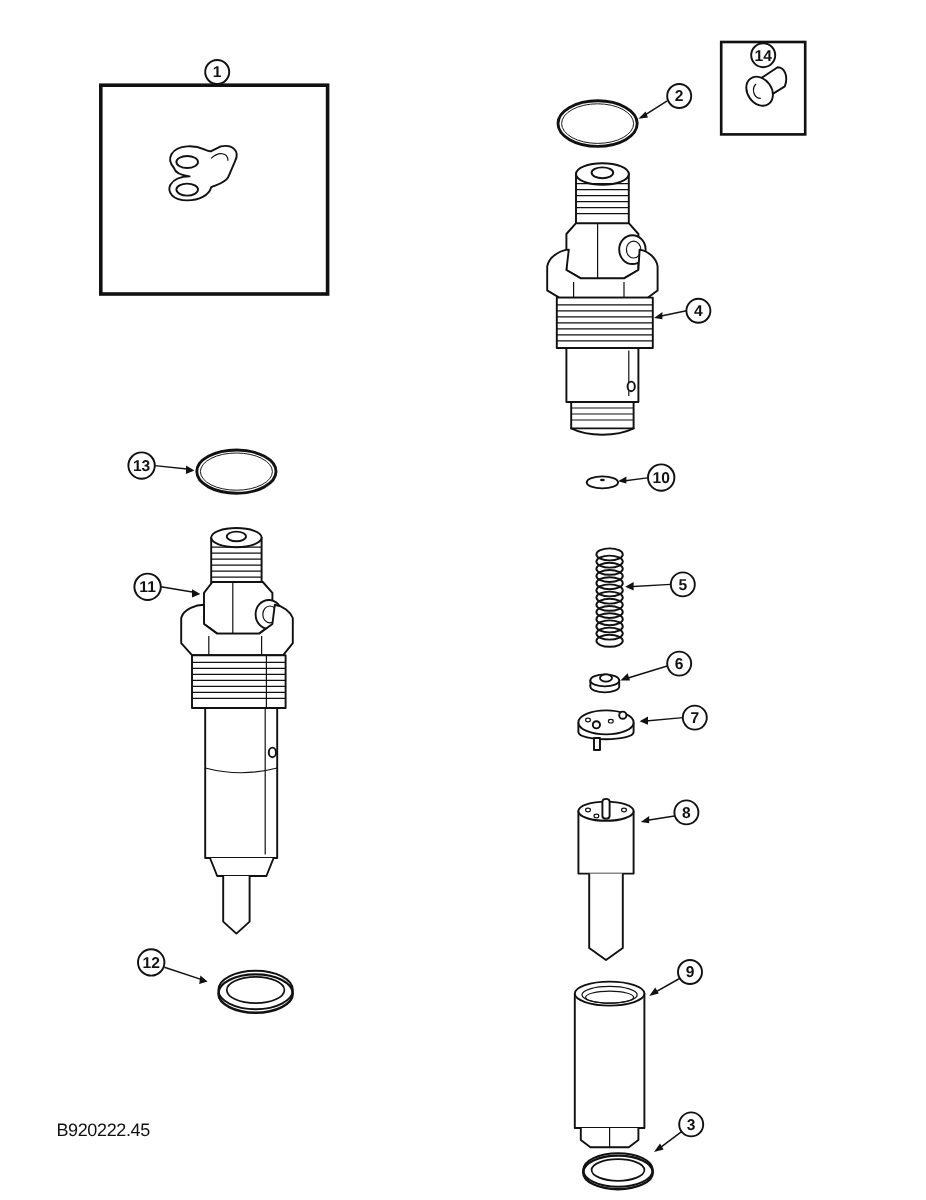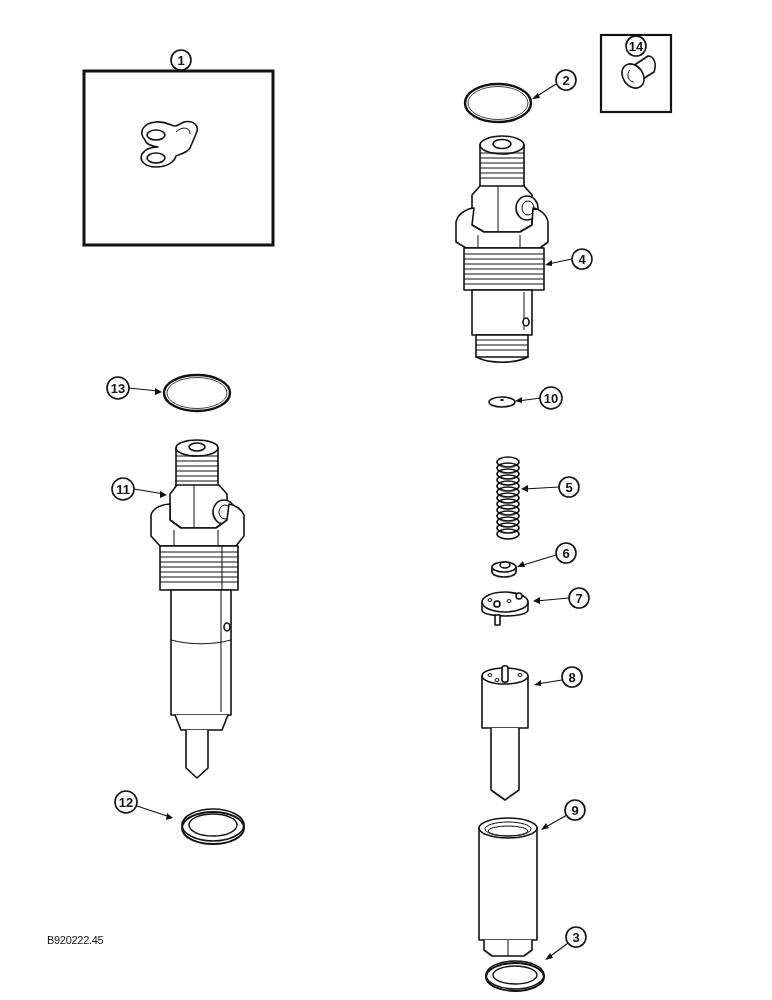--- a/index.html
+++ b/index.html
@@ -1,19 +1,19 @@
 <!DOCTYPE html>
 <html><head>
 <meta charset="utf-8">
 <style>
   html, body { margin: 0; padding: 0; background: #ffffff; }
   body { width: 772px; height: 1000px; position: relative; overflow: hidden; font-family: "Liberation Sans", sans-serif; }
   #canvas { position: absolute; left: 0; top: 0; width: 772px; height: 1000px; }
   .callout-text { font-family: "Liberation Sans", sans-serif; font-size: 13px; font-weight: bold; fill: #111; }
-  .ref-code { position: absolute; left: 47px; top: 934px; font-family: "Liberation Sans", sans-serif; font-size: 11px; color: #111; letter-spacing: -0.3px; }
+  .ref-code { position: absolute; left: 47px; top: 934px; font-family: "Liberation Sans", sans-serif; font-size: 15px; color: #111; letter-spacing: -0.3px; }
   svg .ln { fill: none; stroke: #111; stroke-width: 1.6; stroke-linejoin: round; stroke-linecap: round; }
   svg .thin { fill: none; stroke: #111; stroke-width: 1; }
   svg .wht { fill: #fff; stroke: #111; stroke-width: 1.6; stroke-linejoin: round; }
 </style>
 </head>
 <body>
 
 <svg id="canvas" viewBox="0 0 772 1000" xmlns="http://www.w3.org/2000/svg">
 
   <g>

